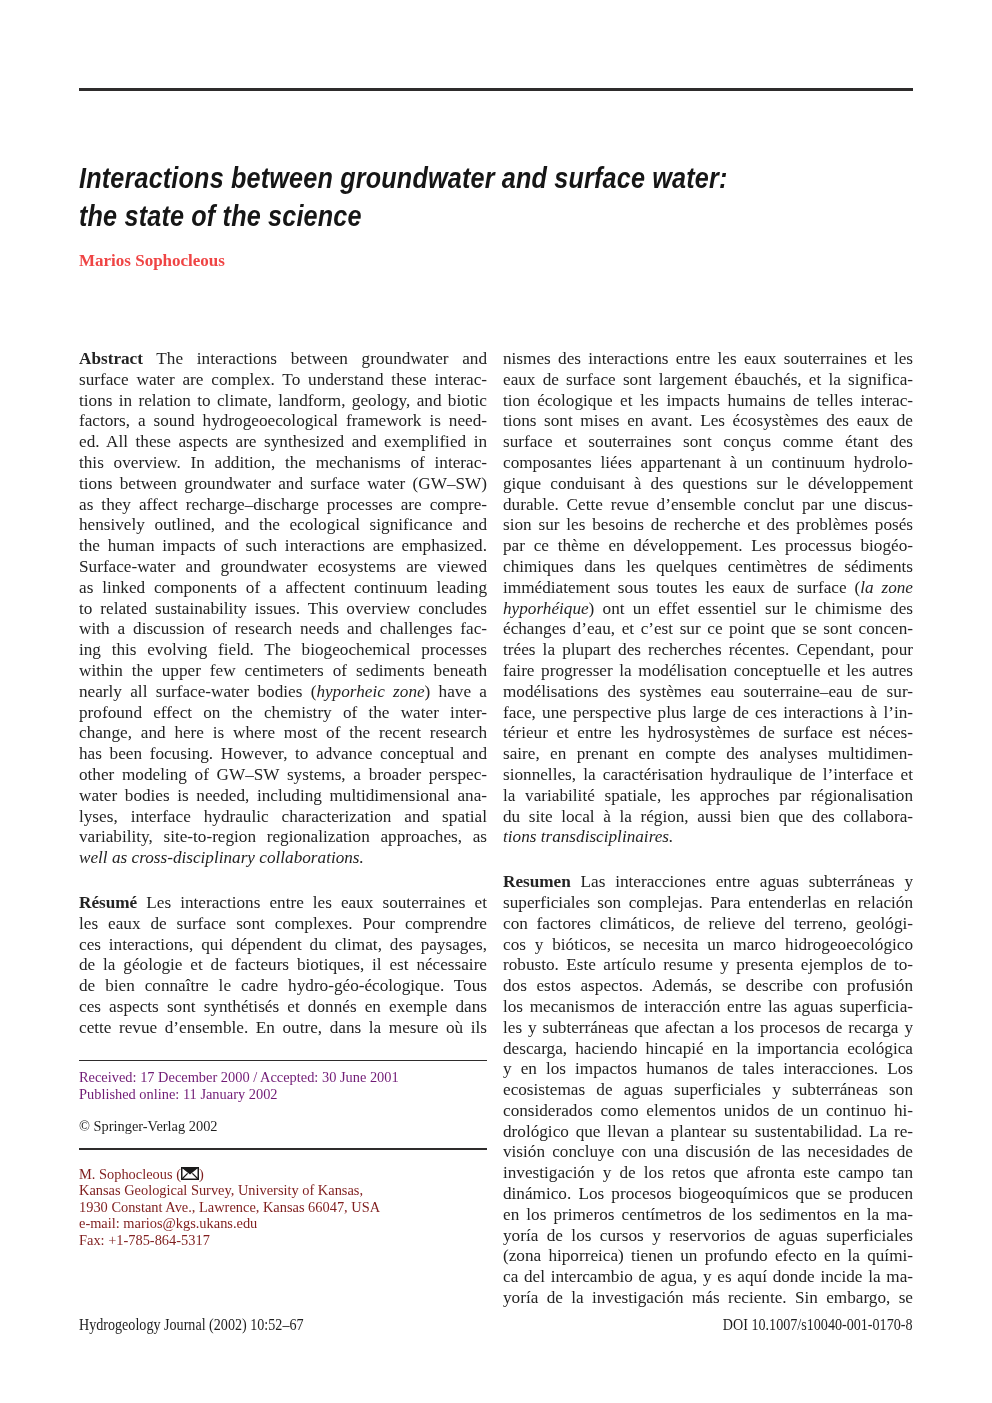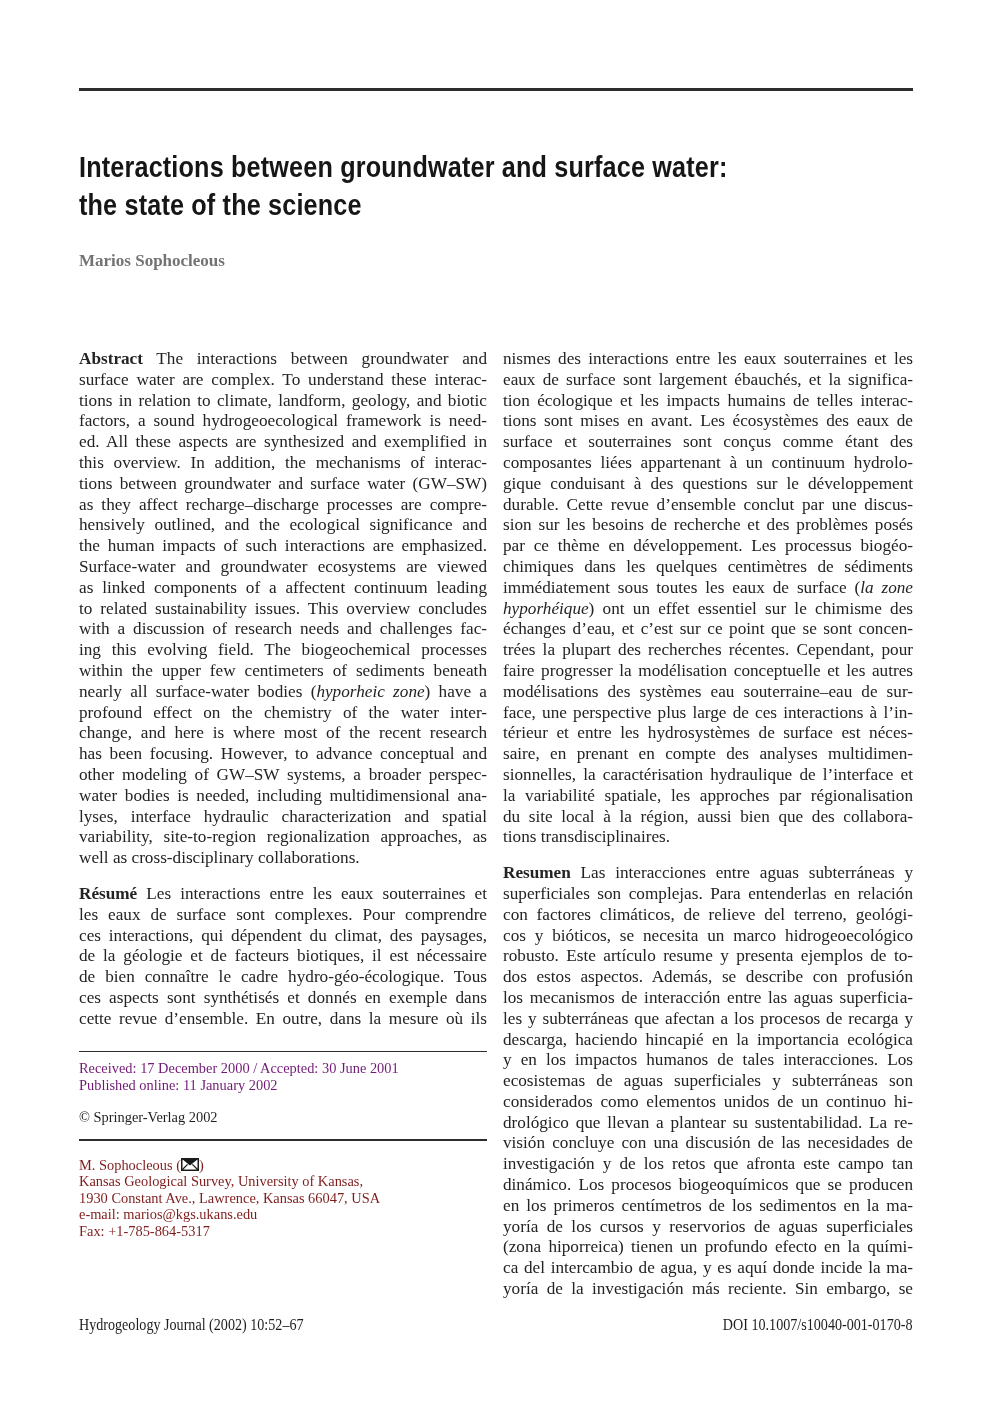--- a/index.html
+++ b/index.html
@@ -1,31 +1,31 @@
 <!DOCTYPE html>
 <html><head>
 <meta charset="utf-8">
 <style>
   html,body{margin:0;padding:0;background:#ffffff;}
   .page{position:relative;width:992px;height:1403px;background:#ffffff;overflow:hidden;
         font-family:"Liberation Serif","DejaVu Serif",serif;color:#232323;}
   .top-rule{position:absolute;left:79px;top:88px;width:834px;height:3px;background:#2e2c2c;}
-  .title{position:absolute;left:79px;top:148px;}
+  .title{position:absolute;left:79px;top:159px;font-style:italic;}
   .tline{font-family:"Liberation Sans","DejaVu Sans",sans-serif;font-weight:bold;
          font-size:30px;line-height:38px;color:#161616;white-space:nowrap;
          transform:scaleX(0.84);transform-origin:0 0;letter-spacing:0.2px;}
   .author{position:absolute;left:79px;top:251px;font-weight:bold;font-size:17px;
-          line-height:20px;color:#737373;}
+          line-height:20px;color:#ef4444;}
   .col{position:absolute;top:349px;font-size:17.2px;line-height:20.8px;}
   .col-left{left:79px;width:408px;}
   .col-right{left:503px;width:410px;}
   .para{margin:0;}
-  .para + .para{margin-top:15px;}
+  .para + .para{margin-top:24px;}
   .jline{height:20.8px;overflow:hidden;text-align:justify;text-align-last:justify;}
-  .jline.end{text-align-last:left;}
+  .jline.end{text-align-last:left;font-style:italic;}
   .fnline{overflow:hidden;}
   .fnrule{height:1.5px;background:#2e2c2c;}
   .rule-top{margin-top:21px;}
   .rule-mid{margin-top:13px;}
   .fn{font-size:14.4px;line-height:17px;color:#701a75;}
   .fn-history{margin-top:8px;}
   .fn-copyright{margin-top:15px;font-size:14.4px;line-height:17px;color:#1f1f1f;}
   .addr{margin-top:16px;font-size:14.4px;line-height:16.5px;color:#7f1d1d;}
   .footer{position:absolute;left:79px;right:79px;top:1315px;font-size:17px;line-height:20px;color:#1e1e1e;}
   .fleft{position:absolute;left:0;top:0;white-space:nowrap;transform:scaleX(0.83);transform-origin:0 0;}

